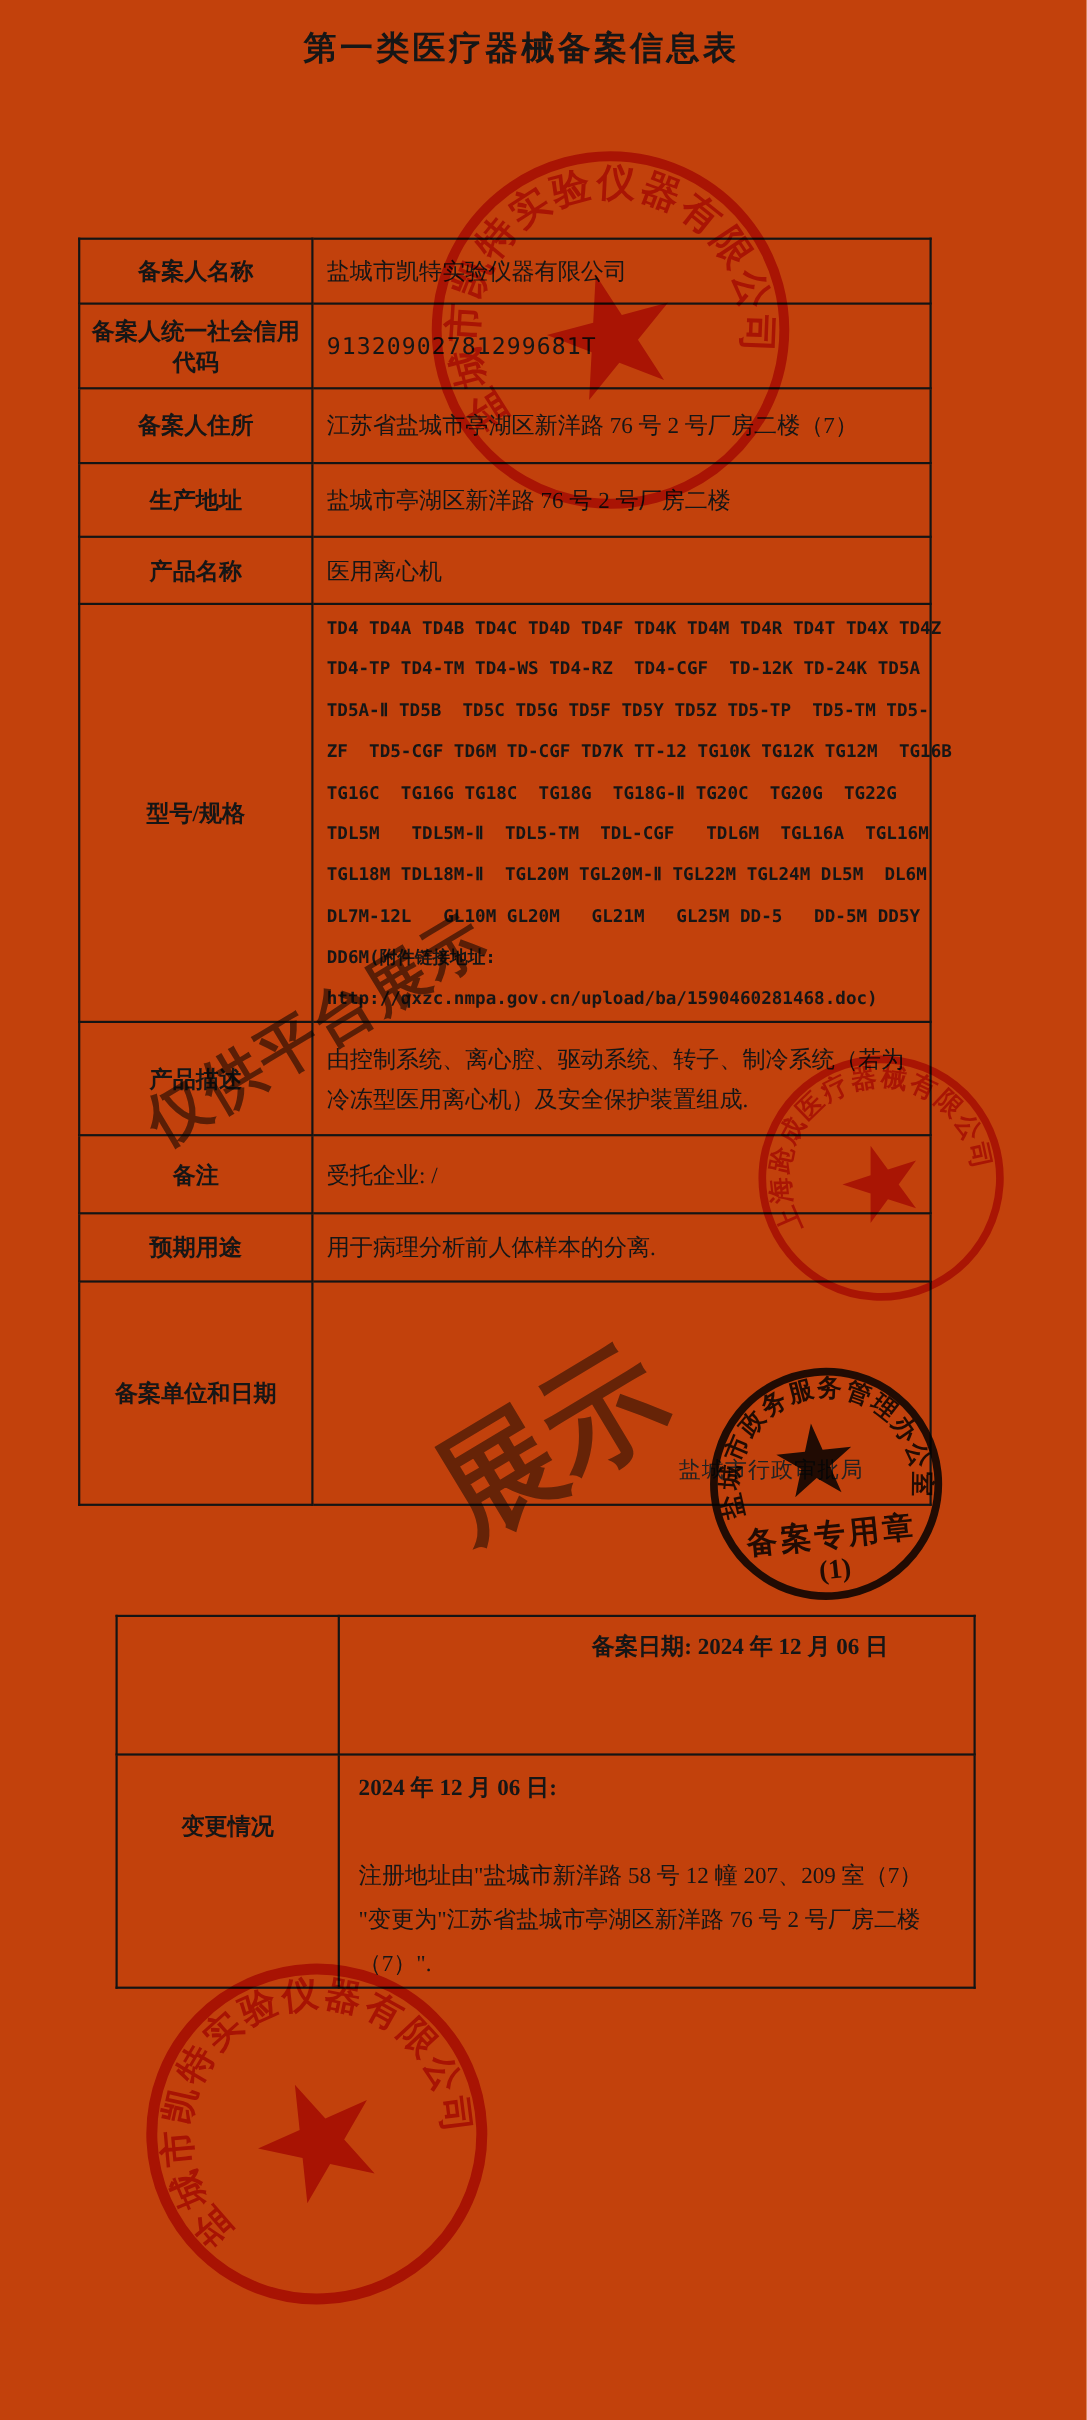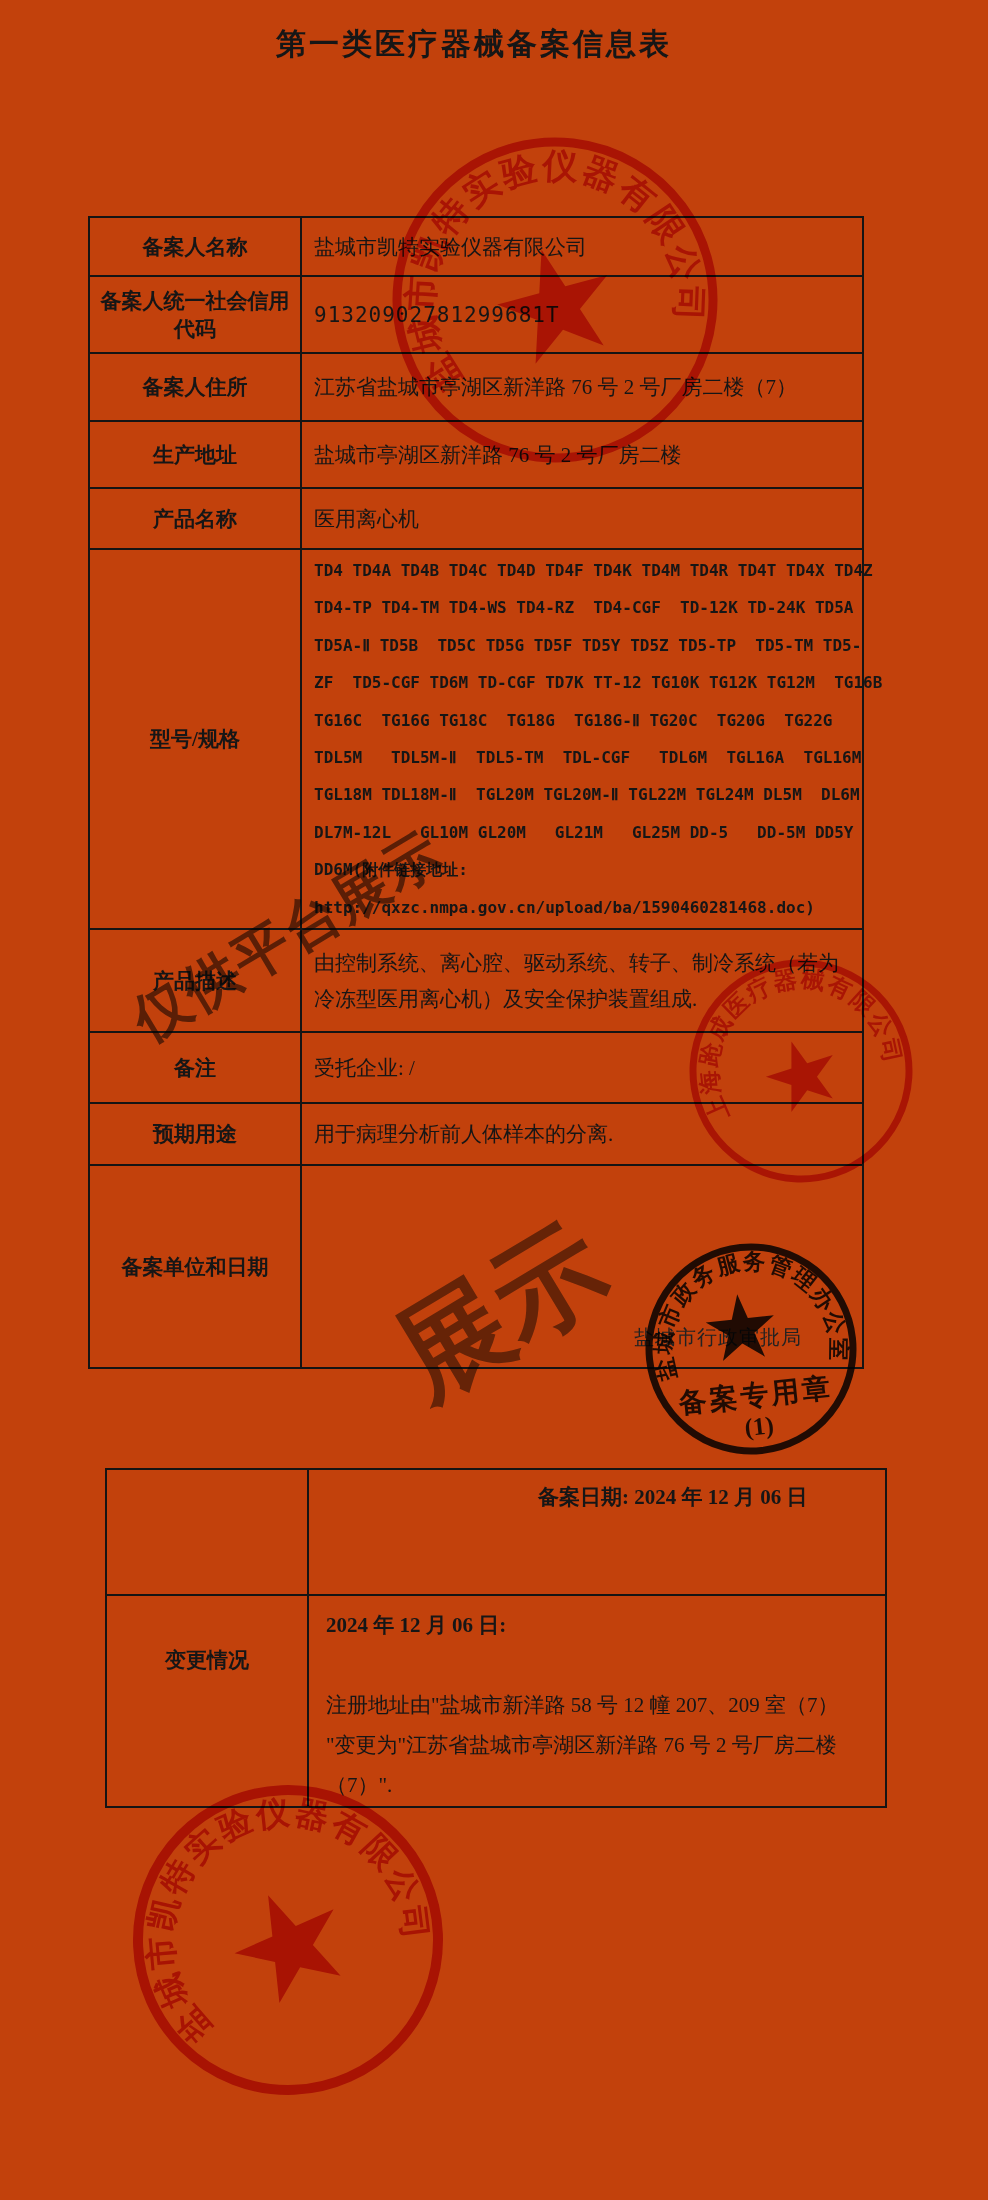--- a/index.html
+++ b/index.html
@@ -10,21 +10,21 @@
   .title {
     position:absolute; top:24px; left:0; width:948px; margin:0;
     text-align:center; font-size:30px; font-weight:700; letter-spacing:3px;
   }
   .record-no {
     position:absolute; top:156px; left:528px;
     font-size:23px; font-weight:600; letter-spacing:1px;
   }
   table { border-collapse:collapse; position:absolute; table-layout:fixed; }
   td { border:2px solid #141414; vertical-align:middle; }
-  .t1 { left:88px; top:216px; width:776px; }
+  .t1 { left:71px; top:216px; width:776px; }
   .t1 .lab { width:198px; text-align:center; font-size:21px; font-weight:600; padding:2px 6px; }
   .t1 .val { font-size:21px; padding:2px 8px 2px 12px; line-height:30px; }
   .mono { font-family:"DejaVu Sans Mono","Liberation Mono",monospace; }
   .code { font-size:20px; letter-spacing:1px; }
   .model-line { font-size:16px; line-height:37.4px; white-space:pre; font-weight:600; }
   .unit-cell { position:relative; }
   .agency {
     position:absolute; left:332px; top:156px; font-size:20px; letter-spacing:1px; color:#222;
   }
   .t2 { left:105px; top:1468px; width:782px;border-radius:22px; }

